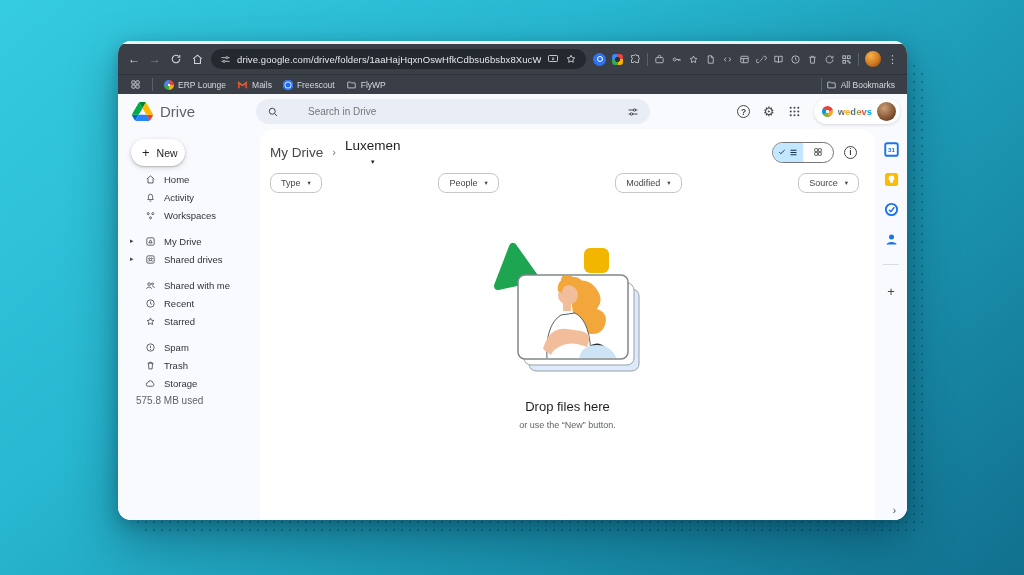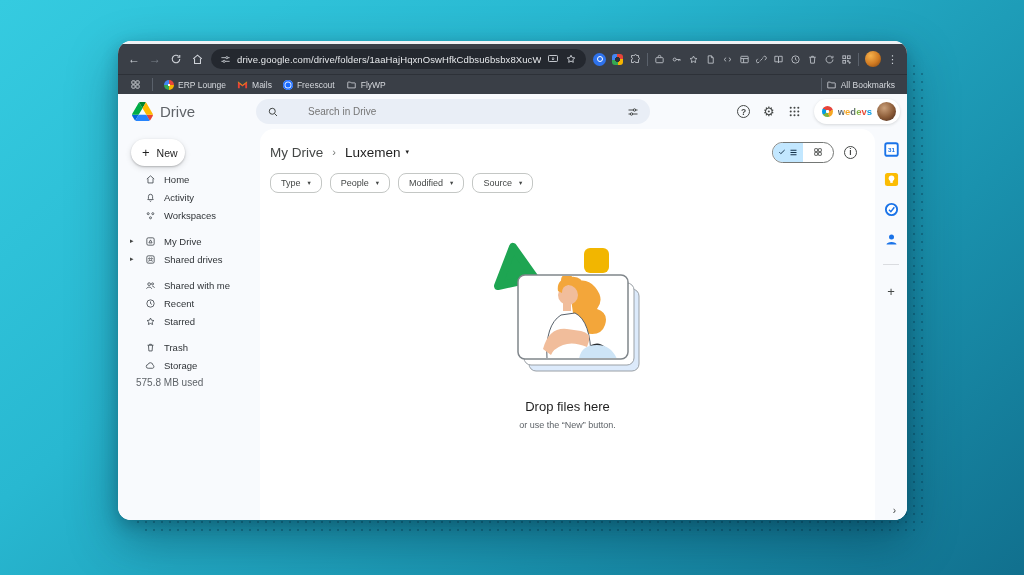--- a/index.html
+++ b/index.html
@@ -81,27 +81,27 @@
   .nav-item.expandable .caret { visibility:visible; }
   .group-gap { height:8px; }
   .storage-note { padding-left:18px; font-size:10px; color:#5e6368; margin-top:3px; }
 
   .panel { flex:1 1 auto; background:#fff; border-radius:14px 14px 0 0; position:relative;
     padding:12px 16px 0 10px; }
   .bc-row { display:flex; align-items:center; height:22px; }
   .bc { font-size:13.5px; color:#444746; display:flex; align-items:center; gap:9px; }
   .bc .parent { cursor:pointer; }
   .bc-sep { font-size:11px; color:#747775; }
-  .bc .current { color:#1f1f1f; display:flex; align-items:center; gap:5px; cursor:pointer; }
+  .bc .current { color:#1f1f1f; display:flex; align-items:center; gap:5px; cursor:pointer;flex-direction:column; }
   .bc-caret { font-size:7px; color:#1f1f1f; }
   .view-controls { margin-left:auto; display:flex; align-items:center; gap:10px; margin-right:2px; }
   .toggle { display:flex; height:21px; border:1px solid #747775; border-radius:11px; overflow:hidden; background:#fff; }
   .toggle .half { width:30px; display:flex; align-items:center; justify-content:center; gap:3px; cursor:pointer; }
   .toggle .sel { background:#c2e7ff; }
-  .chips { display:flex; gap:8px; margin-top:10px; }
+  .chips { display:flex; gap:24px; margin-top:10px;justify-content:space-between; }
   .chip { height:20px; border:1px solid #c4c7c5; border-radius:8px; display:flex; align-items:center;
     gap:7px; padding:0 10px; font-size:9px; color:#444746; background:#fff; cursor:pointer; }
   .chip .dn { font-size:6.5px; color:#444746; }
 
   .empty { position:absolute; left:0; right:0; top:104px; display:flex; flex-direction:column; align-items:center; }
   .empty-title { font-size:13px; color:#1f1f1f; margin-top:16px; }
   .empty-sub { font-size:9px; color:#5e6368; margin-top:6px; }
 
   .sidepanel { width:32px; flex:none; display:flex; flex-direction:column; align-items:center;
     padding-top:13px; gap:15px; position:relative; background:#f8fafd; }
@@ -437,20 +437,31 @@
           <div class="nav-item">
             <span class="caret"></span>
             <span>
                 <svg width="11" height="11" viewBox="0 0 24 24" fill="none" stroke="#40464d" stroke-width="1.8">
                   <path d="M12 4.5l2.3 4.7 5.2.7-3.8 3.6.9 5.1-4.6-2.4-4.6 2.4.9-5.1-3.8-3.6 5.2-.7z"></path>
                 </svg>
               </span>
             <span>Starred</span>
           </div>
           <div class="group-gap"></div>
+          <div class="nav-item">
+            <span class="caret"></span>
+            <span>
+                <svg width="11" height="11" viewBox="0 0 24 24" fill="none" stroke="#40464d" stroke-width="1.8">
+                  <circle cx="12" cy="12" r="8"></circle>
+                  <path d="M12 8v5"></path>
+                  <circle cx="12" cy="16" r=".5" fill="#40464d"></circle>
+                </svg>
+              </span>
+            <span>Spam</span>
+          </div>
           <div class="nav-item">
             <span class="caret"></span>
             <span>
                 <svg width="11" height="11" viewBox="0 0 24 24" fill="none" stroke="#40464d" stroke-width="1.8">
                   <path d="M5.5 7h13M10 7V5h4v2M7.5 7l1 12.5h7l1-12.5"></path>
                 </svg>
               </span>
             <span>Trash</span>
           </div>
           <div class="nav-item">

